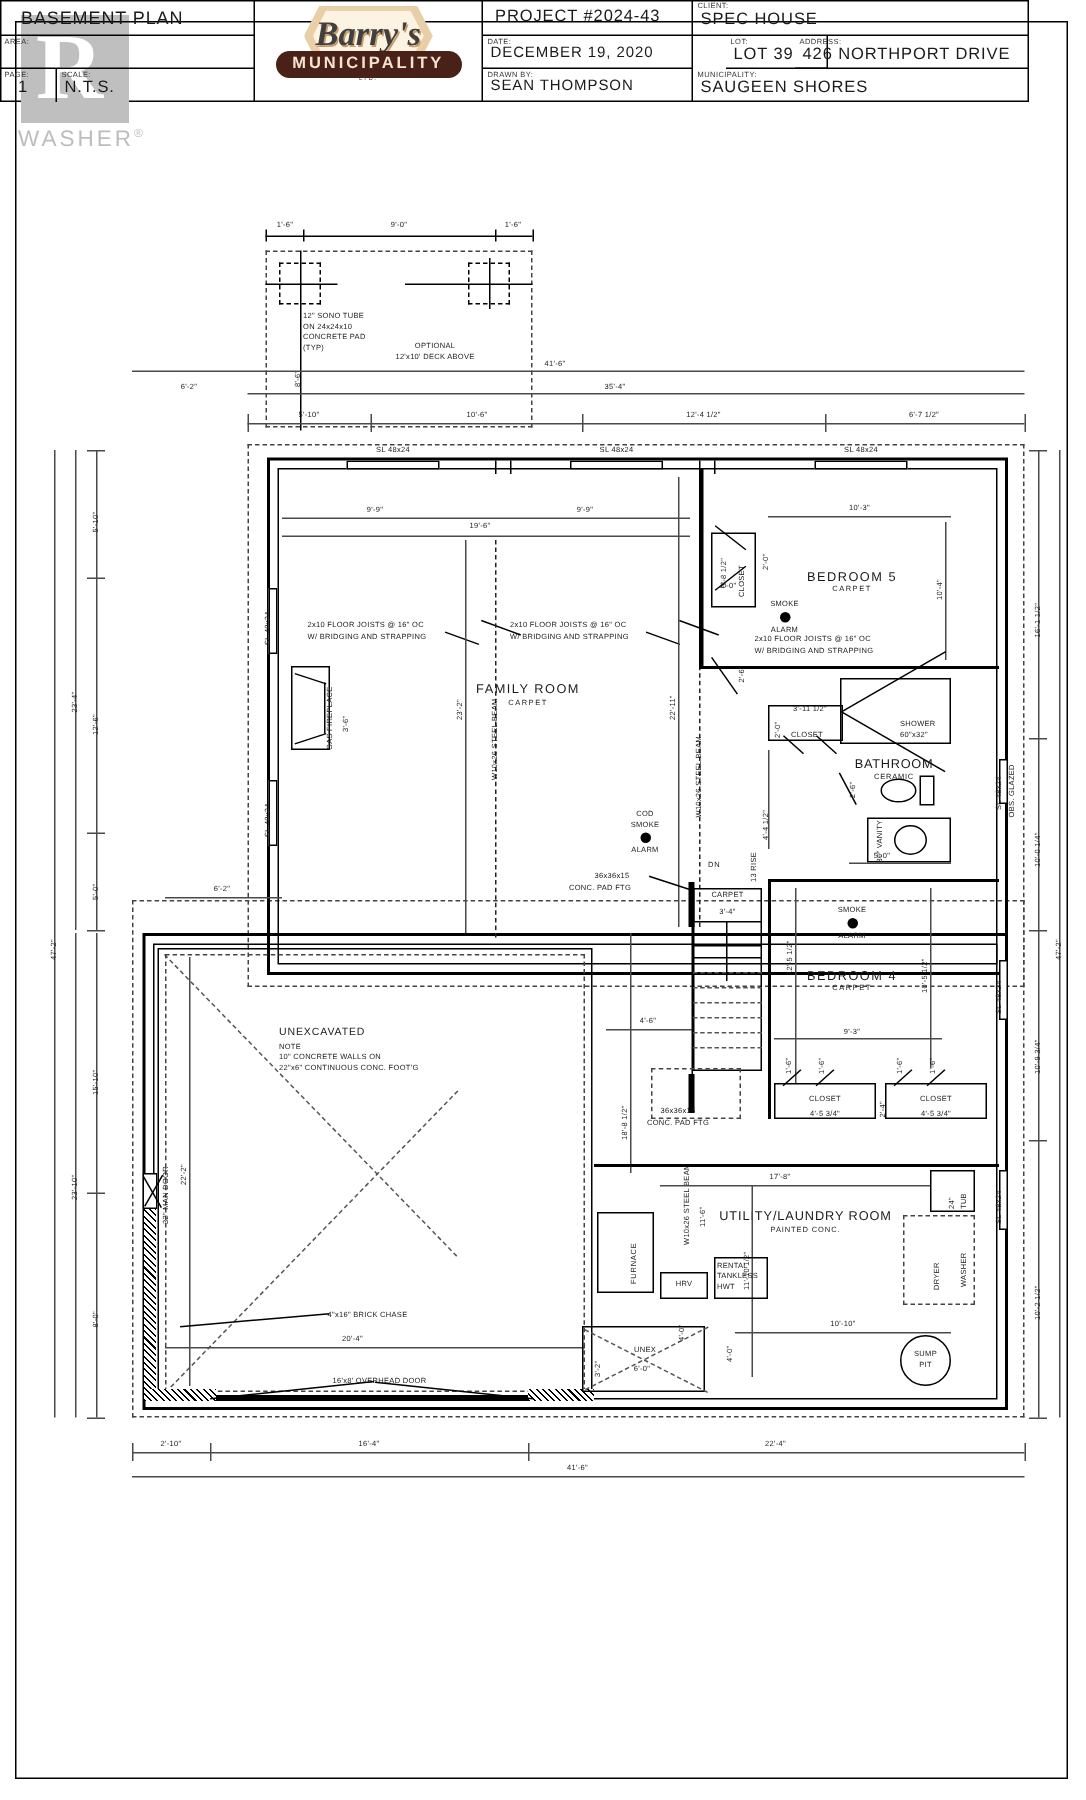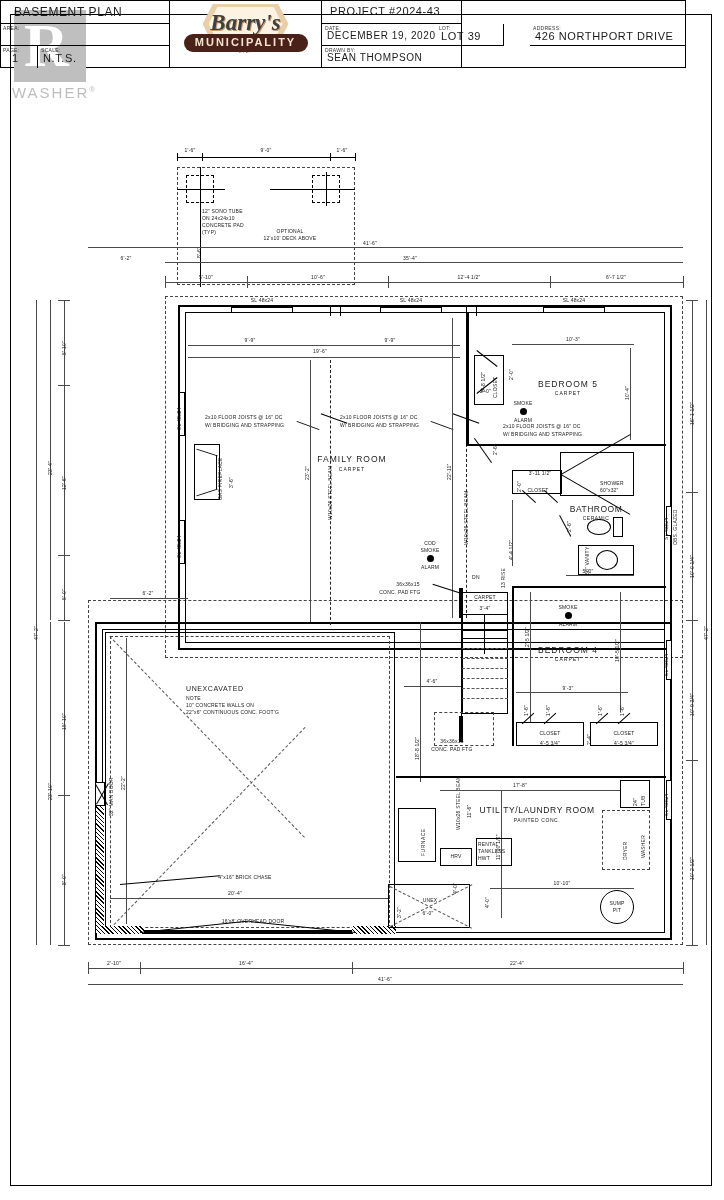--- a/index.html
+++ b/index.html
@@ -470,21 +470,29 @@
   </div>
   <div class="cell" style="left:322px;top:24px;width:140px;height:22px;">
     <div class="tb-lab">DATE:</div>
     <div class="tb-val" style="top:6px;font-size:10px;">DECEMBER 19, 2020</div>
   </div>
   <div class="cell" style="left:322px;top:46px;width:140px;height:22px;border-bottom:none;">
     <div class="tb-lab">DRAWN BY:</div>
     <div class="tb-val" style="top:6px;font-size:10px;">SEAN THOMPSON</div>
   </div>
 
-  <div class="cell" style="left:436px;top:24px;width:68px;height:22px;text-align:center;">
+  <div class="cell" style="left:462px;top:0;width:224px;height:24px;border-right:none;">
+    <div class="tb-lab">CLIENT:</div>
+    <div class="tb-val" style="top:7px;">SPEC HOUSE</div>
+  </div>
+  <div class="cell" style="left:484px;top:24px;width:68px;height:22px;text-align:center;">
     <div class="tb-lab">LOT:</div>
     <div class="tb-val" style="top:6px;">LOT 39</div>
   </div>
   <div class="cell" style="left:530px;top:24px;width:156px;height:22px;border-right:none;">
     <div class="tb-lab">ADDRESS:</div>
     <div class="tb-val" style="top:6px;">426 NORTHPORT DRIVE</div>
   </div>
+  <div class="cell" style="left:462px;top:46px;width:224px;height:22px;border-right:none;border-bottom:none;">
+    <div class="tb-lab">MUNICIPALITY:</div>
+    <div class="tb-val" style="top:6px;">SAUGEEN SHORES</div>
+  </div>
 </div>
 
 </body></html>

